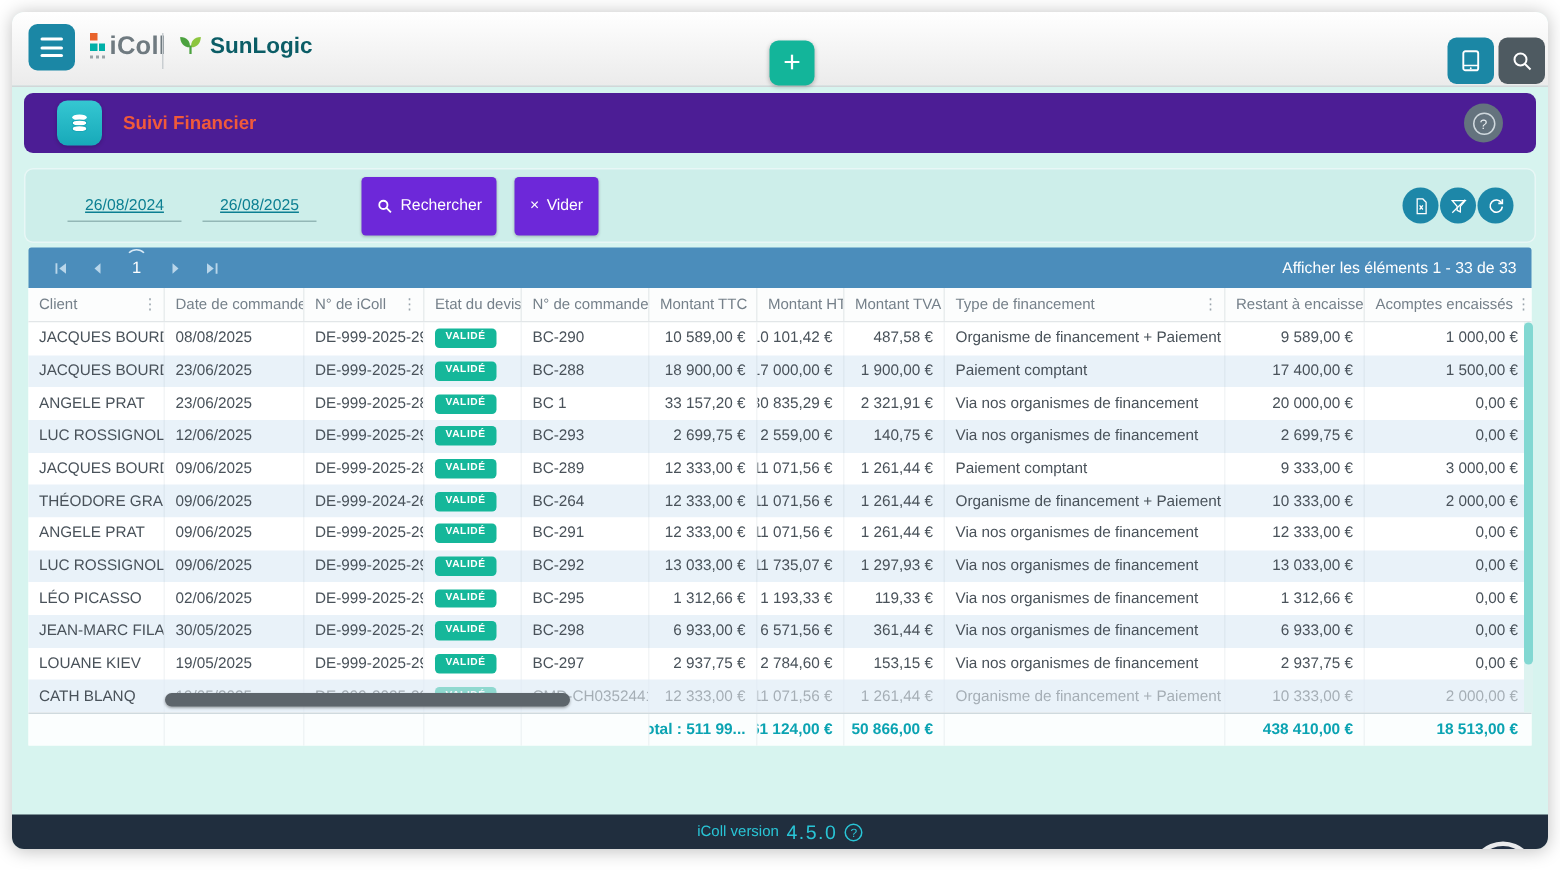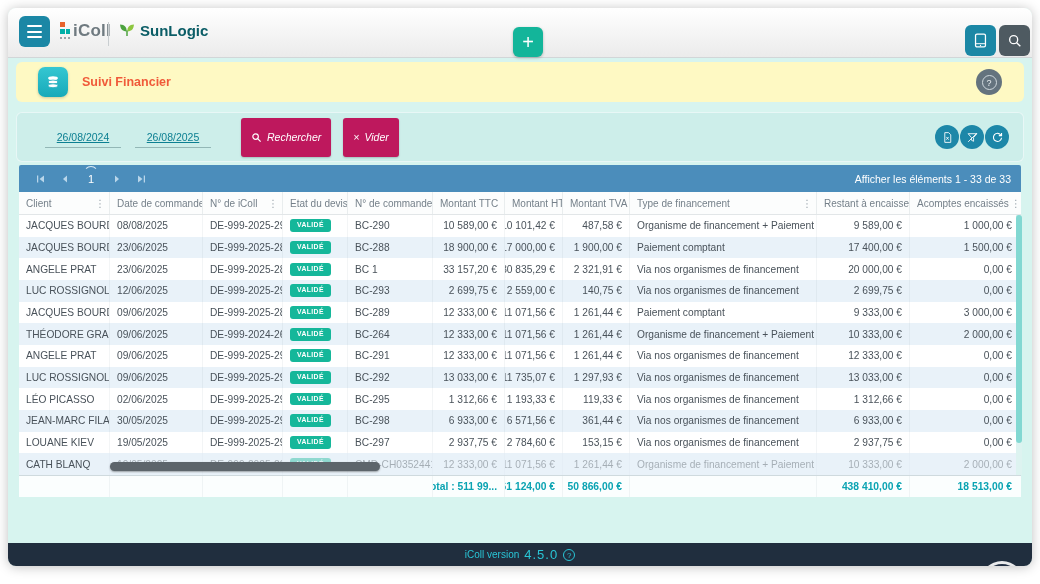--- a/index.html
+++ b/index.html
@@ -27,38 +27,38 @@
   .add-btn { position:absolute; left:505px; top:19px; width:30px; height:30px; border:none; border-radius:6px;
              background:#13b59a; color:#fff; font-size:20px; line-height:26px; cursor:pointer; box-shadow:0 1px 3px rgba(0,0,0,.25); }
   .sq-btn { position:absolute; top:17px; width:31px; height:31px; border:none; border-radius:6px; cursor:pointer;
             display:flex; align-items:center; justify-content:center; }
   .btn-tablet { right:36px; background:#1b87a5; }
   .btn-search { right:2px; background:#4e5a61; }
 
   
   .content { position:relative; flex:1 1 auto; }
   .title-card { position:absolute; left:8px; top:4px; width:1008px; height:40px; border-radius:6px;
-                background:#fef9c3; display:flex; align-items:center; padding:0 14px; }
+                background:#4c1d95; display:flex; align-items:center; padding:0 14px; }
   .coins-btn { width:30px; height:30px; border:none; border-radius:7px; margin-left:8px;
                background:linear-gradient(#35c7d2,#17a9b9); display:flex; align-items:center; justify-content:center;
                box-shadow:0 1px 3px rgba(0,0,0,.2); cursor:pointer; }
   .page-title { margin-left:14px; font-size:12.5px; font-weight:bold; color:#f05a3a; }
   .help-circle { margin-left:auto; margin-right:8px; width:26px; height:26px; border:none; border-radius:50%;
                  background:#64737e; color:#e9eef1; font-size:11px; cursor:pointer; display:flex; align-items:center; justify-content:center; }
   .help-circle span { border:1px solid #cfd8dd; border-radius:50%; width:15px; height:15px; line-height:14px; text-align:center; font-size:9px; }
 
   .filter-card { position:absolute; left:8px; top:54px; width:1008px; height:50px; border-radius:6px;
                  background:#cdeeea; border:1px solid rgba(255,255,255,.55); display:flex; align-items:center; padding:0 14px; }
   .name-input { width:198px; border:none; border-bottom:1px solid #93b7b6; background:transparent;
                 font-size:10.5px; color:#315; padding:4px 2px; outline:none; font-family:"Liberation Sans",sans-serif; }
   .name-input::placeholder { color:#9ba9ad; }
   .date-input { width:76px; margin-left:14px; border:none; border-bottom:1px solid #93b7b6; background:transparent;
                 font-size:10.5px; color:#0c7f92; text-align:center; padding:4px 0; outline:none; font-family:"Liberation Sans",sans-serif;text-decoration:underline; }
-  .filter-btn { height:39px; margin-left:12px; border:none; border-radius:3px; background:#be185d; color:#fff;
-                font-size:10.5px; padding:0 10px; cursor:pointer; display:flex; align-items:center; gap:5px; box-shadow:0 1px 2px rgba(0,0,0,.2);font-style:italic; }
+  .filter-btn { height:39px; margin-left:12px; border:none; border-radius:3px; background:#6d28d9; color:#fff;
+                font-size:10.5px; padding:0 10px; cursor:pointer; display:flex; align-items:center; gap:5px; box-shadow:0 1px 2px rgba(0,0,0,.2); }
   .filter-btn.first { margin-left:30px; }
   .circle-group { margin-left:auto; display:flex; gap:1px; }
   .circle-btn { width:24px; height:24px; border:none; border-radius:50%; background:#1d87a8; cursor:pointer;
                 display:flex; align-items:center; justify-content:center; }
 
   .pagination { position:absolute; left:11px; top:107px; width:1002px; height:27px; background:#4b8dbb;
                 border-radius:2px 2px 0 0; display:flex; align-items:center; padding:0 10px; }
   .pg-btn { background:none; border:none; cursor:pointer; width:24px; height:20px; display:flex; align-items:center; justify-content:center; }
   .page-current { position:relative; width:24px; text-align:center; color:#fff; font-size:11px; margin:0 2px; }
   .page-arc { position:absolute; left:50%; top:-7px; transform:translateX(-50%); width:15px; height:15px;

